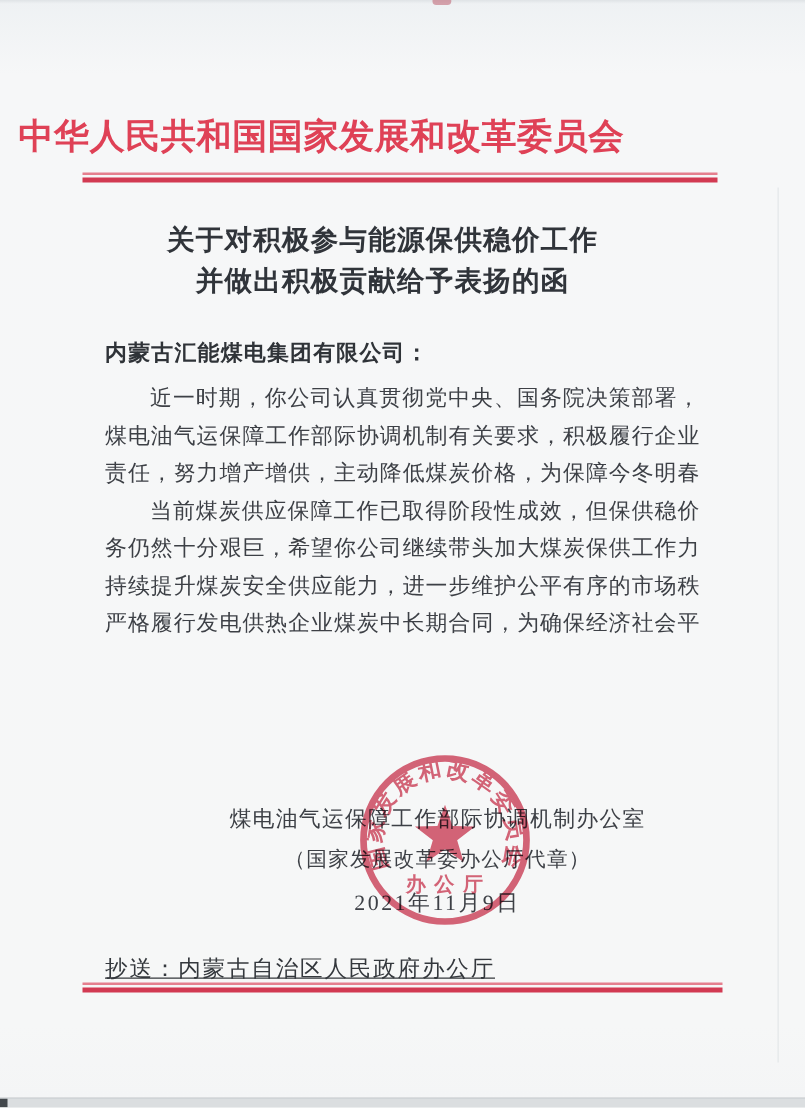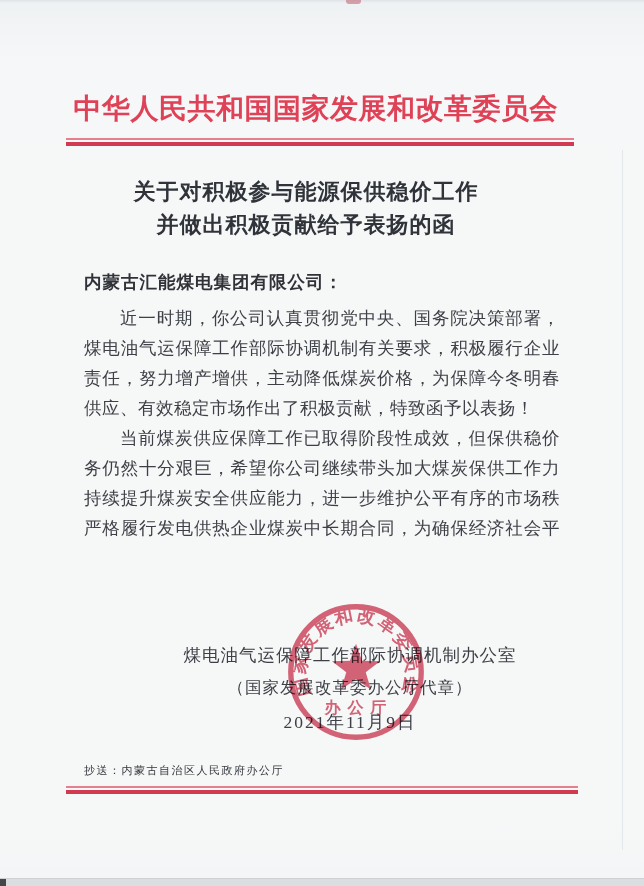--- a/index.html
+++ b/index.html
@@ -23,24 +23,23 @@
   }
   
   .edge-top{position:absolute;left:0;top:0;width:644px;height:3px;background:linear-gradient(180deg,#dfe3e6,rgba(223,227,230,0));}
   .smudge-red{position:absolute;left:346px;top:0;width:15px;height:4px;background:#c57582;opacity:.65;border-radius:0 0 3px 3px;}
   .edge-right{position:absolute;left:622px;top:150px;width:1px;height:700px;background:#e4e7e9;}
   .edge-bottom{position:absolute;left:0;top:878px;width:644px;height:8px;background:#dbdee0;border-top:1px solid #cdd1d3;}
   .corner-mark{position:absolute;left:0;top:879px;width:6px;height:7px;background:#42474b;}
   
   .letterhead{
     position:absolute;left:0;top:90px;width:514px;
-    text-align:right;font-size:28px;font-weight:bold;
+    text-align:center;font-size:28px;font-weight:bold;
     color:var(--letterhead-red);letter-spacing:.5px;
     font-family:"Liberation Serif","DejaVu Serif",serif;
-    margin-left:44px;
   }
   .rule-top{position:absolute;left:66px;top:138px;width:508px;}
   .rule-top .thin{height:2px;background:var(--rule-red-light);}
   .rule-top .gap{height:2px;}
   .rule-top .thick{height:3.5px;background:var(--rule-red);}
   
   .doc-title{
     position:absolute;left:0;width:644px;text-align:center;
     font-size:22px;font-weight:bold;color:#30343a;
     transform:translateX(-16px);letter-spacing:1px;
@@ -67,21 +66,21 @@
   .sig.note{top:677px;font-size:16.5px;letter-spacing:1px;}
   .sig.date{top:710px;font-size:17.5px;letter-spacing:2px;}
   
   .seal{
     position:absolute;left:283px;top:599px;width:146px;height:146px;
     color:var(--seal-red);opacity:.85;mix-blend-mode:multiply;
   }
   
   .cc-line{
     position:absolute;left:84px;top:763px;width:500px;
-    font-size:11px;color:#34383d;letter-spacing:1.5px;font-weight:500;
+    font-size:18px;color:#34383d;letter-spacing:1.5px;font-weight:500;text-decoration:underline;
   }
   .rule-bottom{position:absolute;left:66px;top:786px;width:512px;}
   .rule-bottom .thin{height:1.5px;background:var(--rule-red-light);}
   .rule-bottom .gap{height:2px;}
   .rule-bottom .thick{height:4px;background:var(--rule-red);}
 </style>
 </head>
 <body>
 
 <div class="page">
@@ -101,21 +100,20 @@
 
   <div class="doc-title l1">关于对积极参与能源保供稳价工作</div>
   <div class="doc-title l2">并做出积极贡献给予表扬的函</div>
 
   <div class="addressee">内蒙古汇能煤电集团有限公司：</div>
 
   <div class="body-block">
     <div class="bline fill indent">近一时期，你公司认真贯彻党中央、国务院决策部署，落实</div>
     <div class="bline fill">煤电油气运保障工作部际协调机制有关要求，积极履行企业社会</div>
     <div class="bline fill">责任，努力增产增供，主动降低煤炭价格，为保障今冬明春能源</div>
-    <div class="bline">供应、有效稳定市场作出了积极贡献，特致函予以表扬！</div>
     <div class="bline fill indent">当前煤炭供应保障工作已取得阶段性成效，但保供稳价的任</div>
     <div class="bline fill">务仍然十分艰巨，希望你公司继续带头加大煤炭保供工作力度，</div>
     <div class="bline fill">持续提升煤炭安全供应能力，进一步维护公平有序的市场秩序，</div>
     <div class="bline fill">严格履行发电供热企业煤炭中长期合同，为确保经济社会平稳发</div>
   </div>
 
   <div class="sig org">煤电油气运保障工作部际协调机制办公室</div>
   <div class="sig note">（国家发展改革委办公厅代章）</div>
   <div class="sig date">2021年11月9日</div>
 

